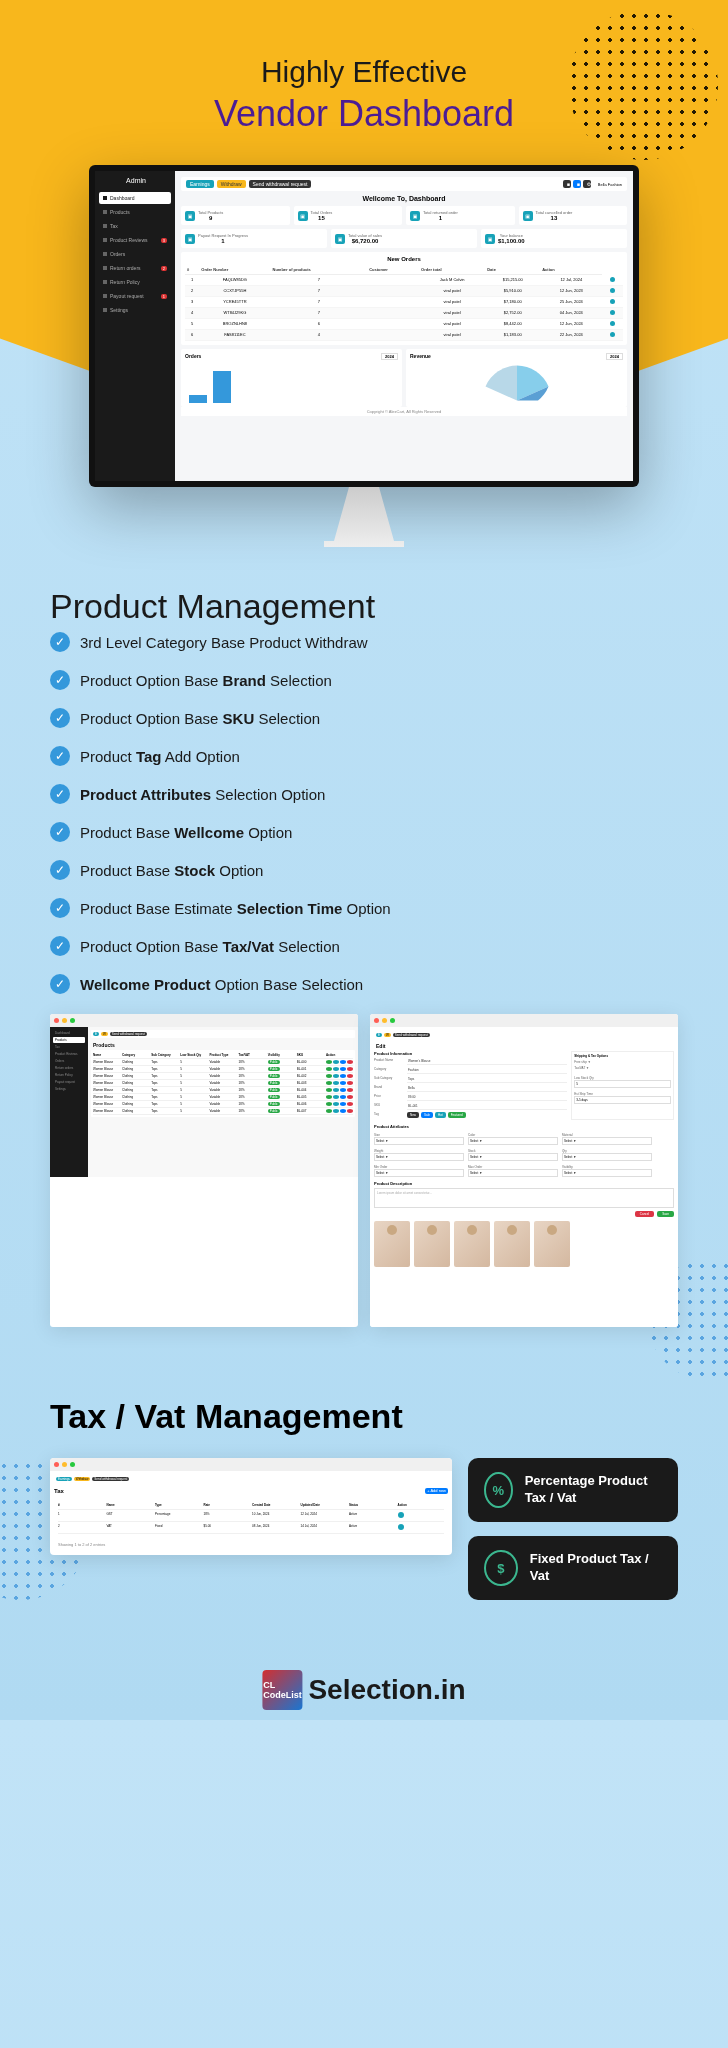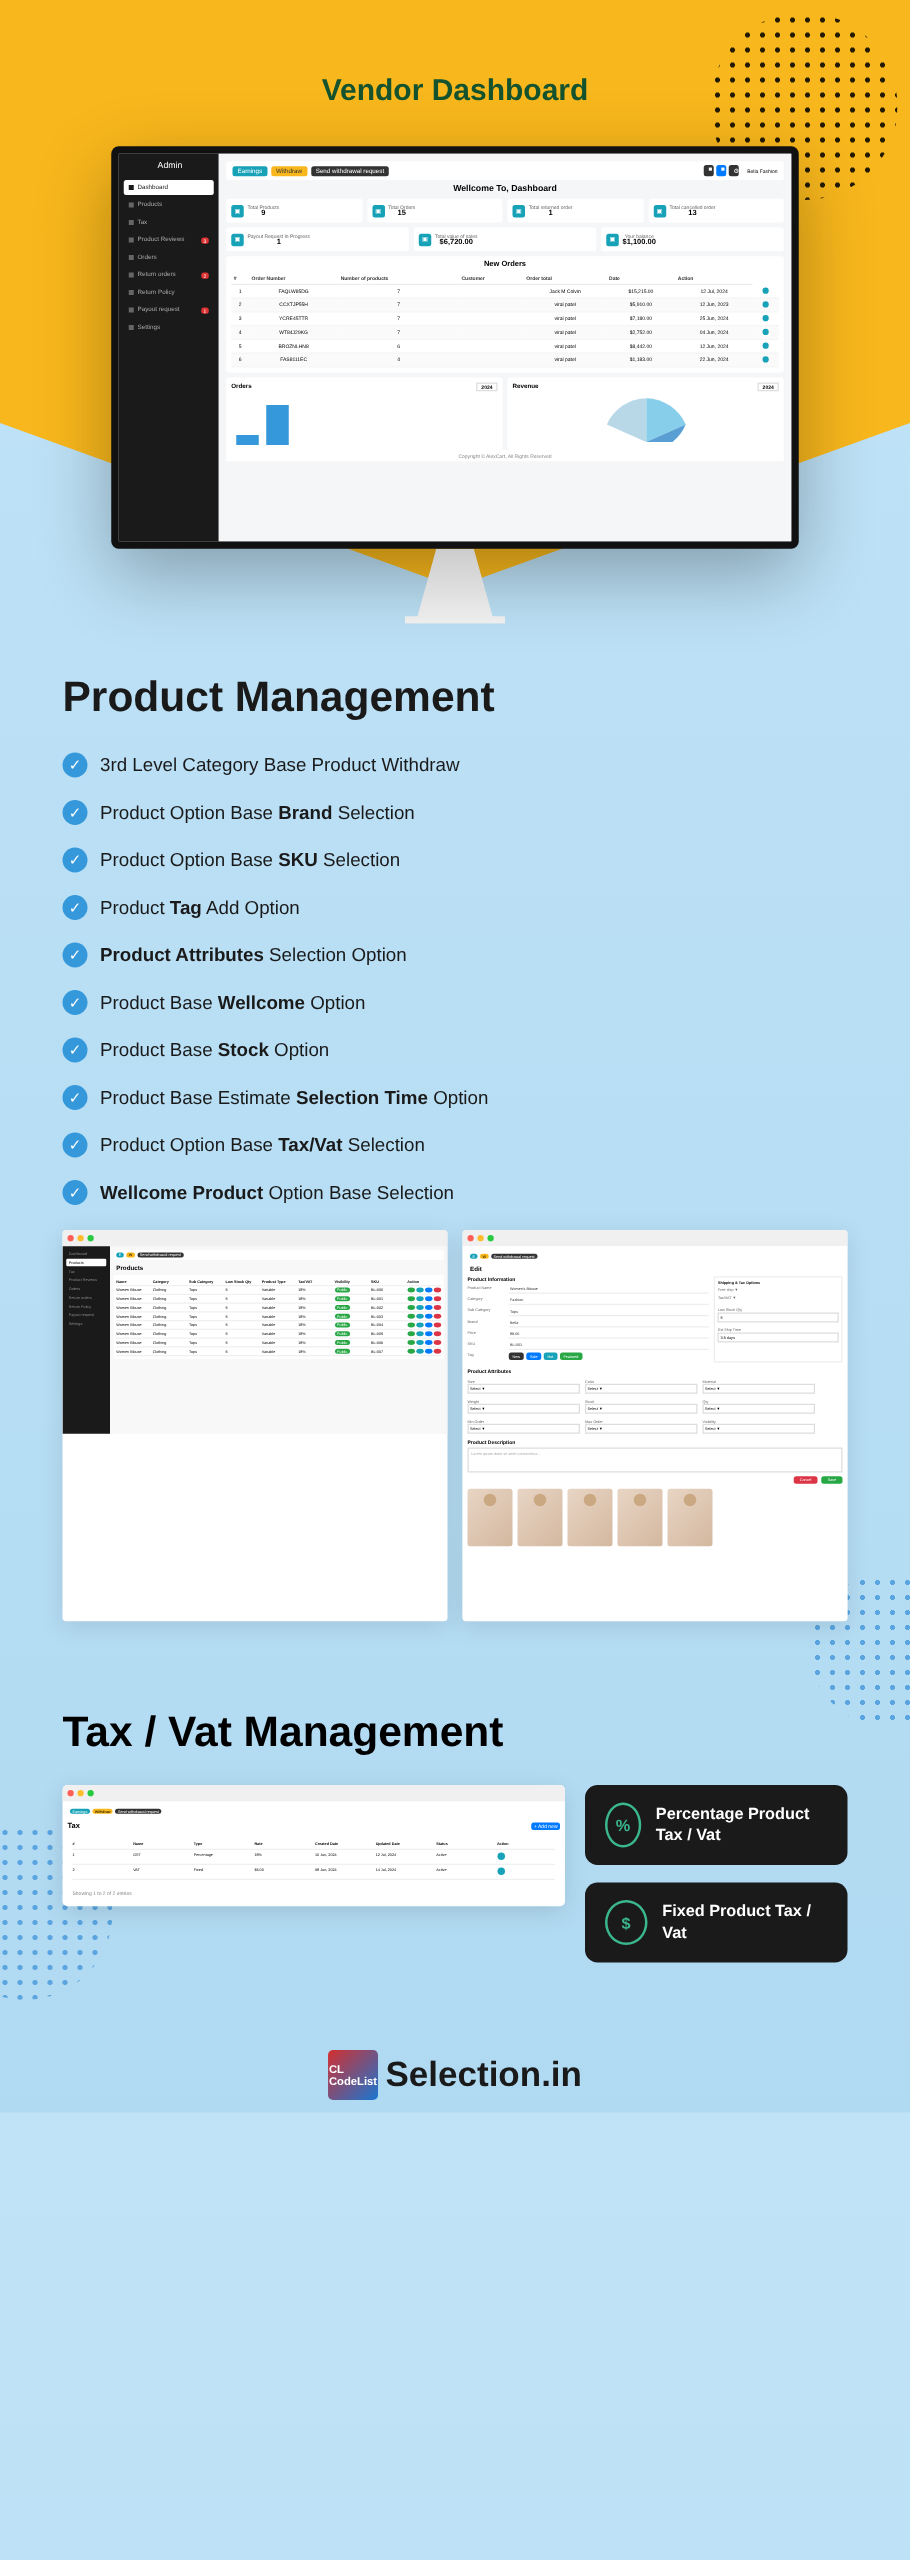--- a/index.html
+++ b/index.html
@@ -3,21 +3,21 @@
 <meta charset="utf-8">
 <style>
 *{margin:0;padding:0;box-sizing:border-box}
 body{font-family:-apple-system,BlinkMacSystemFont,'Segoe UI',sans-serif;width:728px;background:linear-gradient(180deg,#c1e3f7 0%,#b0daf2 100%);position:relative;overflow:hidden}
 .yellow-top{position:absolute;top:0;left:0;right:0;height:470px;background:#f8b71c;clip-path:polygon(0 0,100% 0,100% 72%,50% 100%,0 72%)}
 .dots1{position:absolute;top:10px;right:10px;width:150px;height:150px;background:radial-gradient(circle,#000 2px,transparent 2px);background-size:12px 12px;border-radius:50%;opacity:0.85}
 .dots2{position:absolute;top:1260px;right:-40px;width:120px;height:120px;background:radial-gradient(circle,#5aa5e0 2px,transparent 2px);background-size:12px 12px;border-radius:50%}
 .dots3{position:absolute;top:1460px;left:-50px;width:140px;height:140px;background:radial-gradient(circle,#5aa5e0 2px,transparent 2px);background-size:12px 12px;border-radius:50%}
 .hero{position:relative;text-align:center;padding-top:55px}
 .hero h2{font-size:30px;font-weight:400;color:#1a1a1a}
-.hero h1{font-size:24px;font-weight:700;color:#14532d;margin-top:4px}
+.hero h1{font-size:36px;font-weight:400;color:#4c1d95;margin-top:4px}
 .monitor{position:relative;margin:30px auto 0;width:550px}
 .screen{background:#111;padding:6px;border-radius:6px;box-shadow:0 20px 60px rgba(0,0,0,.3)}
 .screen-inner{background:#fff;height:310px;display:flex;font-size:5px}
 .sidebar{width:80px;background:#1a1a1a;color:#aaa;padding:6px 4px}
 .sidebar .admin{color:#fff;font-size:7px;margin-bottom:8px;padding-left:2px}
 .sb-item{padding:3px 4px;margin-bottom:2px;font-size:5px;display:flex;align-items:center;gap:3px}
 .sb-item.active{background:#fff;color:#1a1a1a;border-radius:2px}
 .sb-icon{width:4px;height:4px;background:#666;display:inline-block}
 .sb-item.active .sb-icon{background:#1a1a1a}
 .sb-badge{background:#d33;color:#fff;font-size:4px;padding:0 2px;border-radius:2px;margin-left:auto}
@@ -43,21 +43,21 @@
 .charts{display:flex;gap:4px}
 .chart{flex:1;background:#fff;border-radius:2px;padding:4px}
 .chart-title{font-size:5px;font-weight:700;margin-bottom:3px;display:flex;justify-content:space-between}
 .bars{height:40px;display:flex;align-items:flex-end;gap:6px;padding:0 4px}
 .bar{width:18px;background:#3498db}
 .pie{width:70px;height:40px;margin:0 auto;position:relative}
 .pie svg{width:100%;height:100%}
 .stand{width:100px;height:60px;margin:0 auto;background:linear-gradient(180deg,#ccc,#eee);clip-path:polygon(35% 0,65% 0,80% 90%,90% 90%,90% 100%,10% 100%,10% 90%,20% 90%)}
 .footer-screen{background:#fff;font-size:4px;text-align:center;padding:2px;color:#888}
 .section{padding:40px 50px;position:relative}
-.section h2{font-size:34px;font-weight:700;color:#1a1a1a;margin-bottom:24px}
+.section h2{font-size:34px;font-weight:400;color:#1a1a1a;margin-bottom:6px}
 .feat-list{list-style:none}
 .feat-list li{display:flex;align-items:center;gap:10px;margin-bottom:18px;font-size:15px;color:#1a1a1a}
 .check{width:20px;height:20px;background:#3498db;border-radius:50%;color:#fff;display:flex;align-items:center;justify-content:center;font-size:12px;flex-shrink:0}
 .feat-list li b{font-weight:900}
 .shots{display:flex;gap:12px;margin-top:20px}
 .shot{flex:1;background:#fff;box-shadow:0 4px 20px rgba(0,0,0,.1);border-radius:3px;overflow:hidden}
 .shot-top{display:flex;gap:3px;padding:4px;background:#f0f0f0}
 .wdot{width:5px;height:5px;border-radius:50%}
 .shot-body{display:flex;font-size:3px}
 .shot-sb{width:38px;background:#1a1a1a;height:150px;padding:3px}
@@ -99,20 +99,21 @@
 </style>
 </head>
 <body>
 
 <div class="yellow-top"></div>
 <div class="dots1"></div>
 <div class="dots2"></div>
 <div class="dots3"></div>
 
 <div class="hero">
+<h2>Highly Effective</h2>
 <h1>Vendor Dashboard</h1>
 
 <div class="monitor">
 <div class="screen">
 <div class="screen-inner">
 <div class="sidebar">
 <div class="admin">Admin</div>
 <div id="sb-items">
               <div class="sb-item active">
                 <span class="sb-icon"></span>

